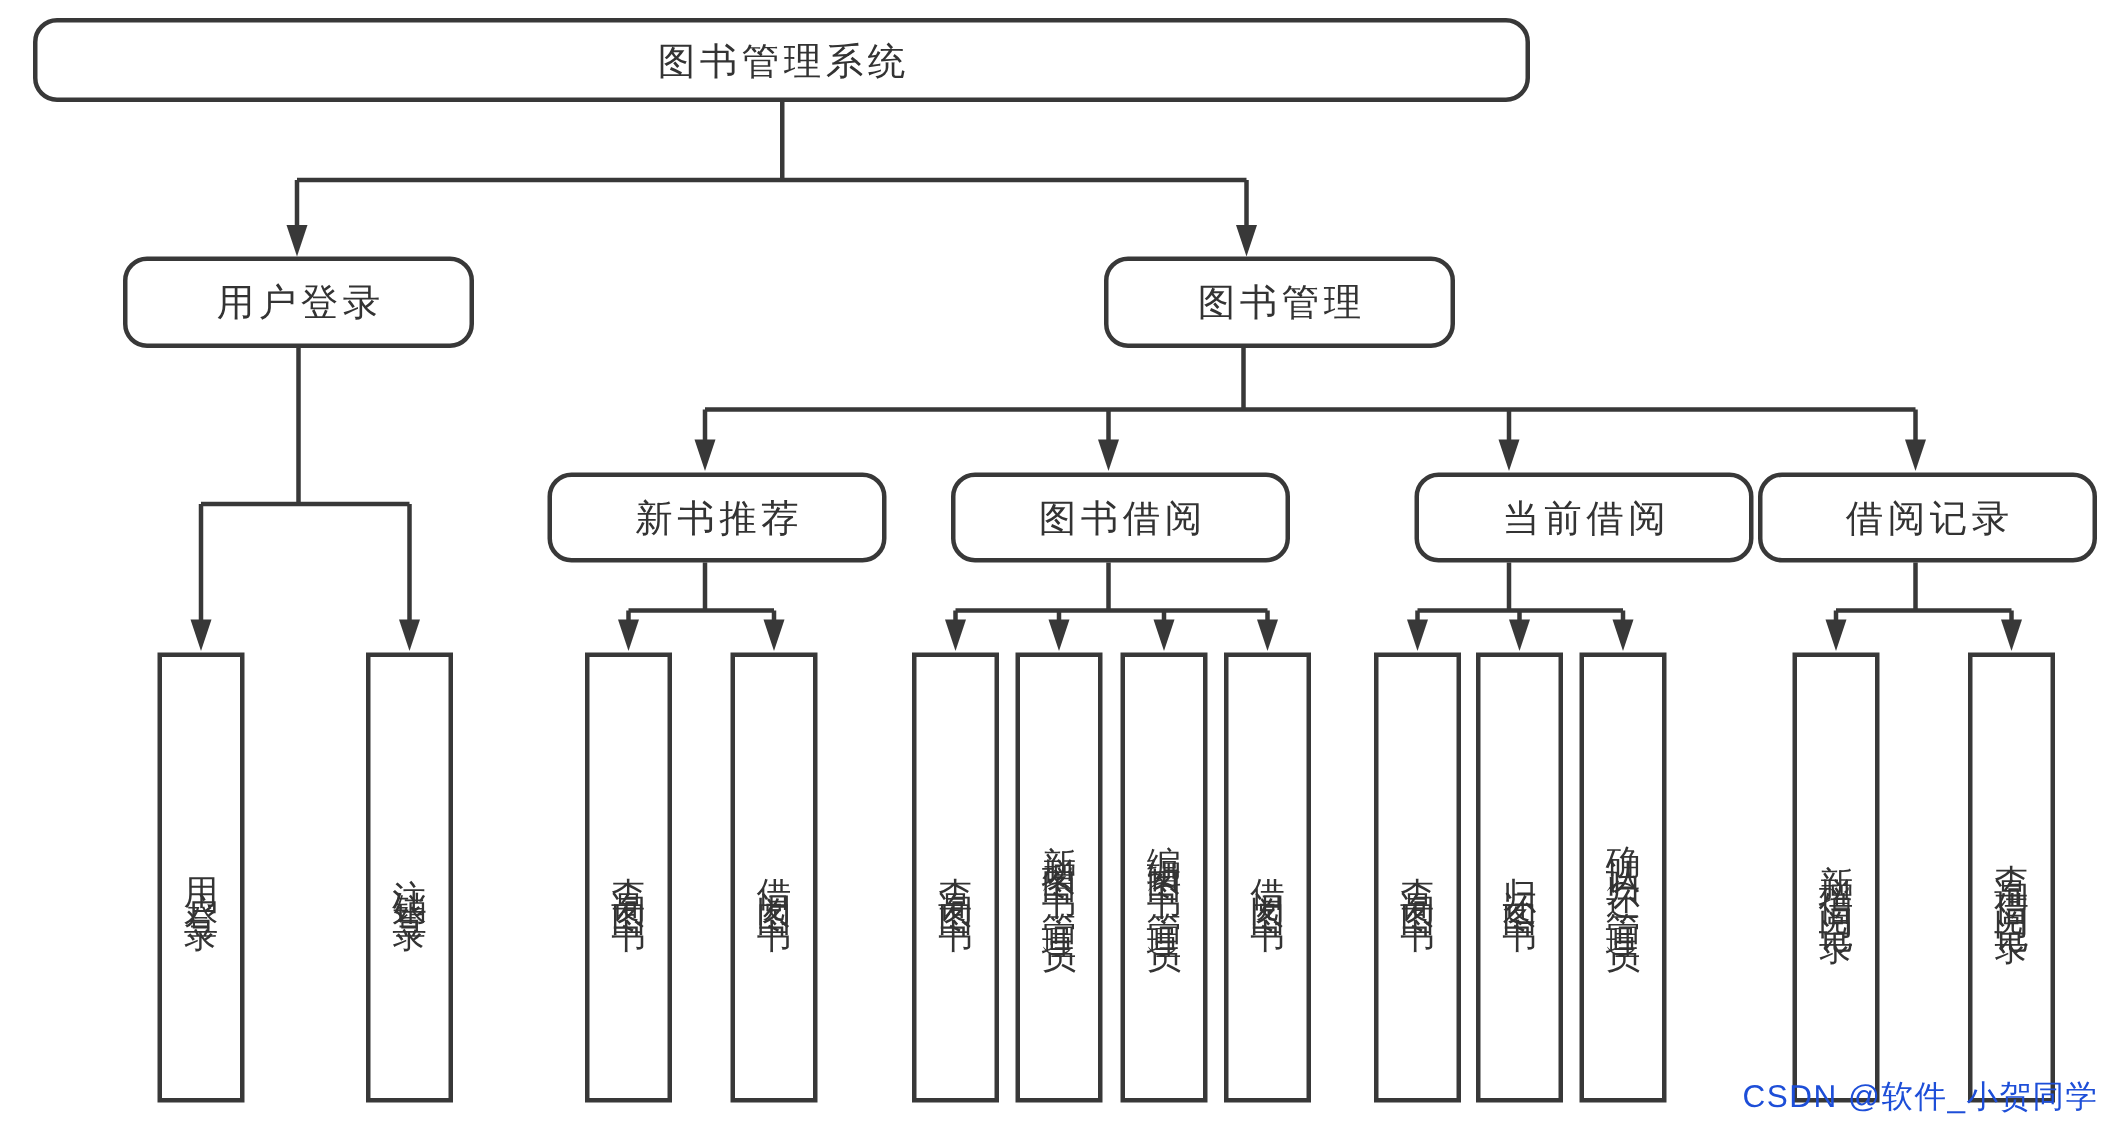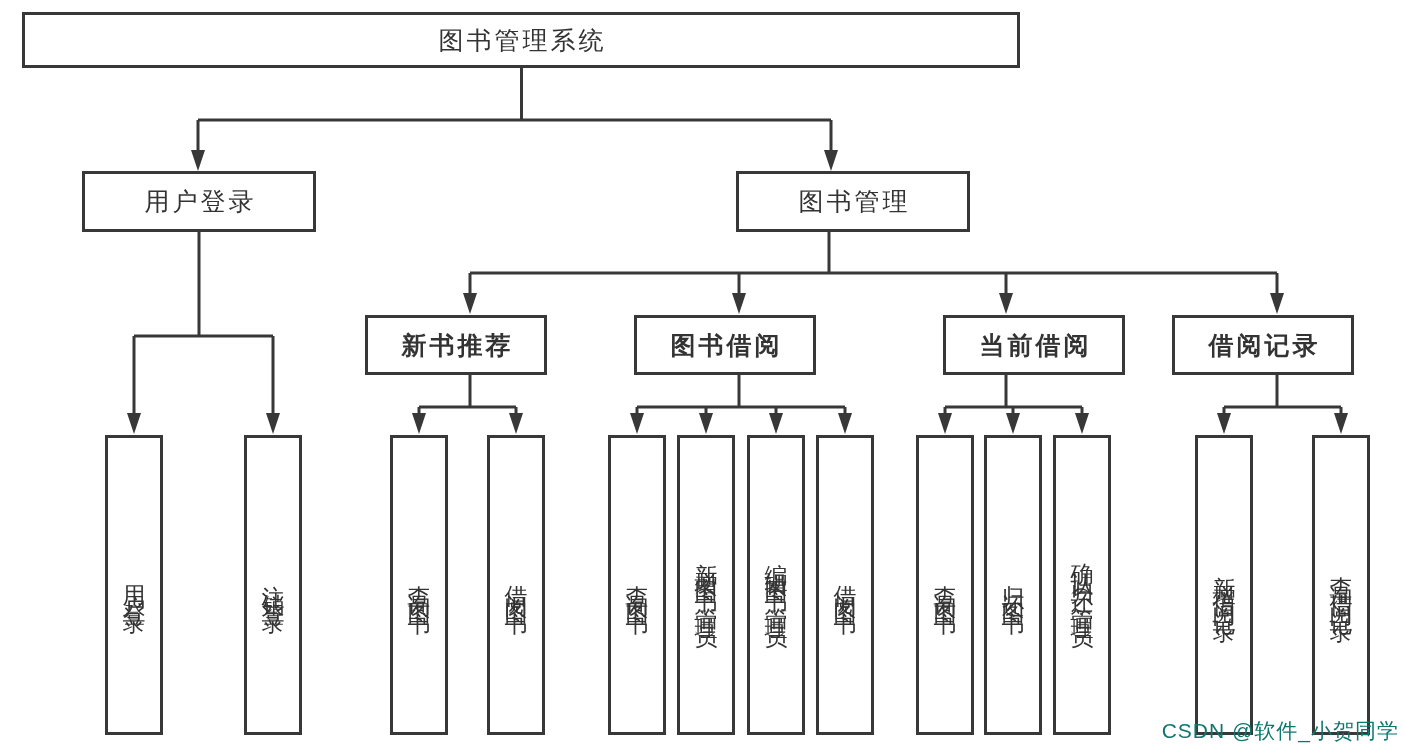--- a/index.html
+++ b/index.html
@@ -6,33 +6,33 @@
   #stage{
     position:relative;width:1405px;height:747px;background:#fff;overflow:hidden;
     font-family:"Liberation Sans","DejaVu Sans",sans-serif;color:#333;
   }
   #wires{position:absolute;left:0;top:0;width:1405px;height:747px;}
   .box{
     position:absolute;box-sizing:border-box;border:3px solid #383838;background:#fff;
     display:flex;align-items:center;justify-content:center;
     color:#333;white-space:nowrap;
   }
-  .hbox{font-size:25px;letter-spacing:3px;text-indent:3px;}
+  .hbox{font-size:25px;letter-spacing:3px;text-indent:3px;border-radius:16px;}
   .root{left:22px;top:12px;width:998px;height:56px;}
   .lvl2{top:171px;width:234px;height:61px;}
-  .lvl3{top:315px;width:182px;height:60px;font-weight:bold;}
+  .lvl3{top:315px;width:226px;height:60px;}
   .leaf{
     top:435px;width:58px;height:300px;
     writing-mode:vertical-rl;text-orientation:mixed;
     font-size:23px;letter-spacing:9px;white-space:normal;
     line-height:1;
   }
   #watermark{
     position:absolute;right:6px;bottom:2px;z-index:5;
-    font-size:21px;letter-spacing:1px;color:#0f766e;
+    font-size:21px;letter-spacing:1px;color:#1d4ed8;
   }
 </style>
 </head>
 <body>
 
 <div id="stage">
 
   <svg id="wires" viewBox="0 0 1405 747" xmlns="http://www.w3.org/2000/svg">
     <g stroke="#383838" stroke-width="3" fill="none">
 

